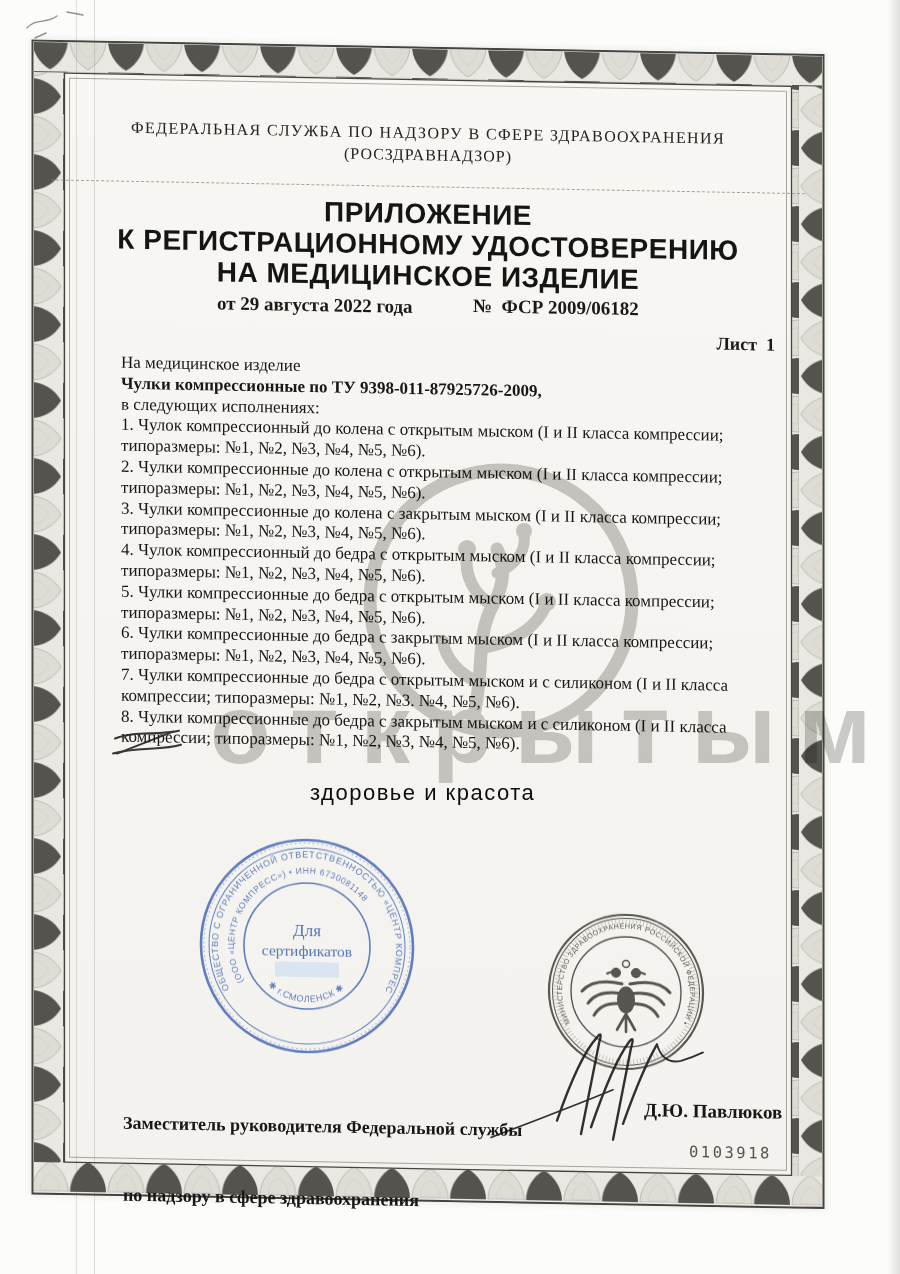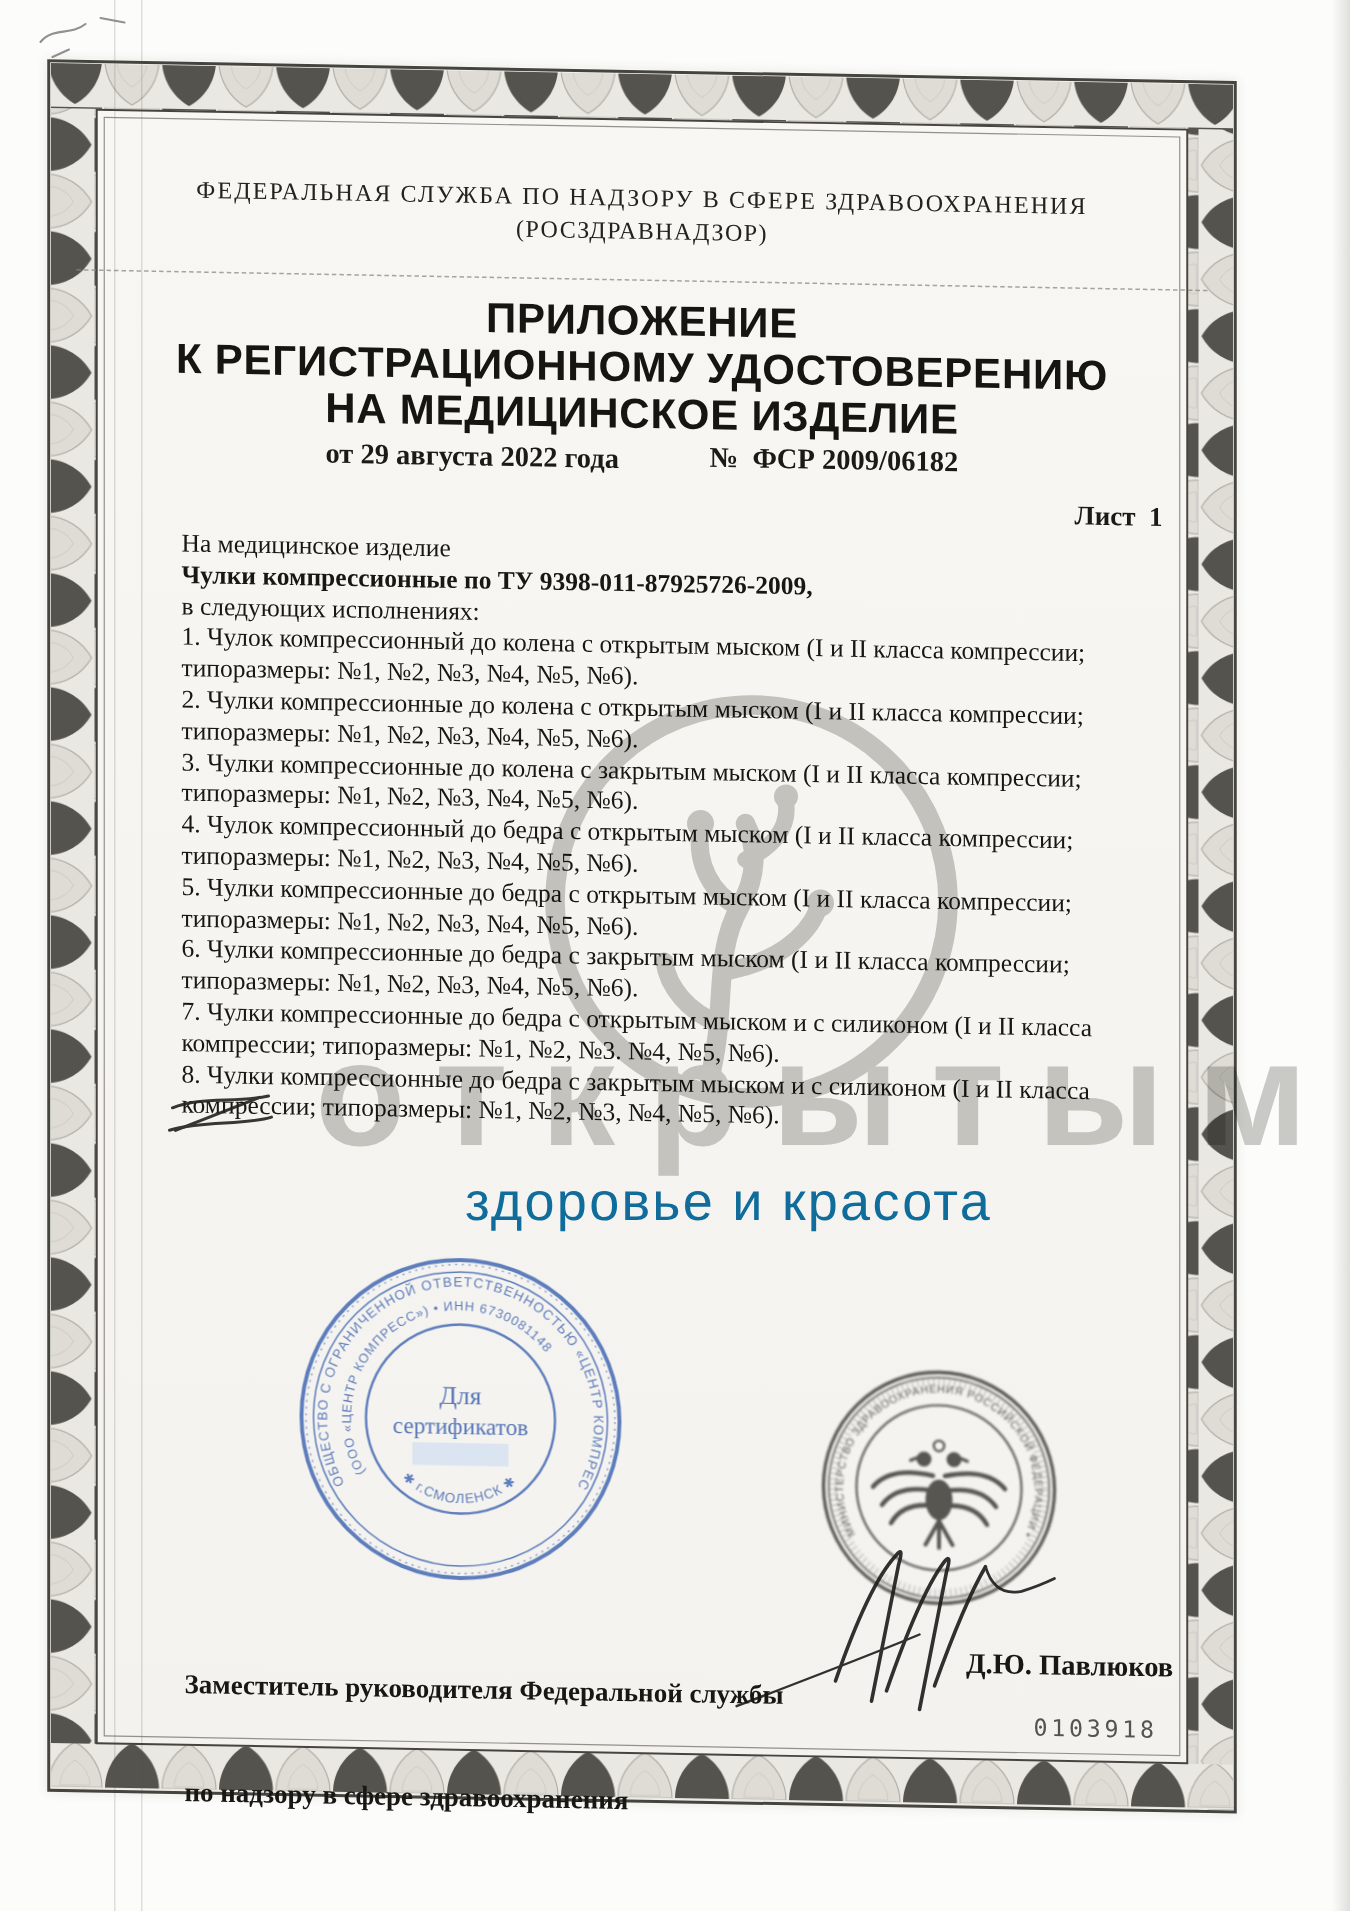--- a/index.html
+++ b/index.html
@@ -75,21 +75,21 @@
     position:absolute;inset:0;mix-blend-mode:multiply;opacity:.95;pointer-events:none;
   }
   #wm-brand{
     position:absolute;left:210px;top:672px;
     font-family:"Liberation Sans",sans-serif;font-weight:700;
     font-size:99px;letter-spacing:22px;color:#c9c9c7;white-space:pre;
   }
   #wm-tagline{
     position:absolute;left:310px;top:780px;
     font-family:"Liberation Sans",sans-serif;font-weight:400;
-    font-size:36px;letter-spacing:1.5px;color:#0369a1;white-space:pre;
+    font-size:22px;letter-spacing:1.5px;color:#000000;white-space:pre;
   }
   
   .fold{
     position:absolute;top:0;width:1px;height:1274px;
     background:rgba(80,80,76,.17);
   }
   #fold1{left:76px;}
   #fold2{left:94px;}
   #scan-edge{
     position:absolute;right:0;top:0;width:12px;height:1274px;

